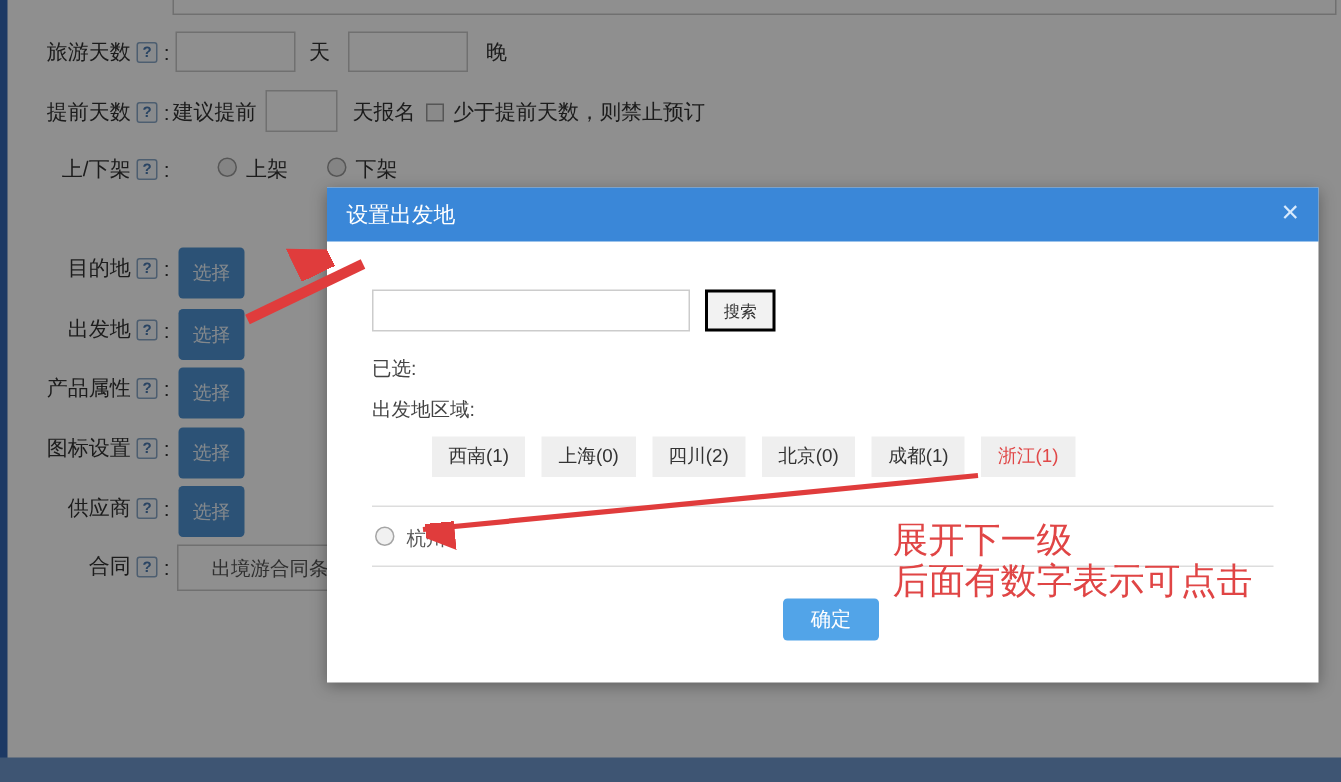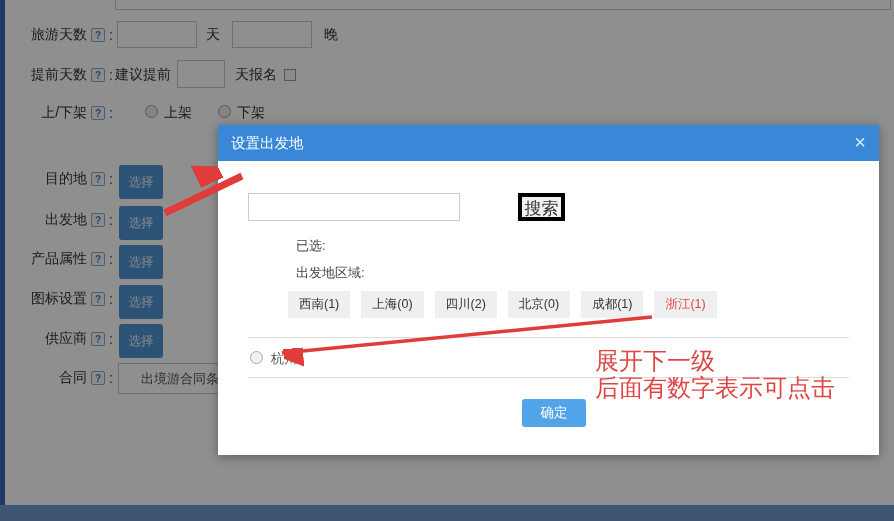--- a/index.html
+++ b/index.html
@@ -35,22 +35,22 @@
   
   .modal { position:absolute; left:218px; top:125px; width:661px; height:330px; background:#fff;
            z-index:20; box-shadow:0 2px 10px rgba(0,0,0,0.35); }
   .m-header { position:absolute; left:0; top:0; width:100%; height:36px; background:#3a87d8;padding-left:12px; }
   .m-title { position:absolute; left:13px; top:9px; color:#fff; font-size:14.5px; }
   .m-close { position:absolute; right:13px; top:4px; color:#d9eafc; font-size:20px; line-height:26px;
              cursor:pointer; }
   .m-search-input { position:absolute; left:30px; top:68px; width:212px; height:28px; border:1px solid #ccc;
                     font-size:13px; padding:0 6px; }
   .m-search-btn { position:absolute; left:252px; top:68px; width:47px; height:28px; background:#f2f2f2;
-                  border:4px solid #000000; font-size:17px; color:#333;margin-left:48px; }
-  .m-text { position:absolute; font-size:13px; color:#444;margin-left:48px; }
+                  border:2px solid #000000; font-size:11px; color:#333; }
+  .m-text { position:absolute; font-size:13px; color:#444; }
   .m-regions { position:absolute; left:30px; top:166px; display:flex; gap:11px;padding-left:40px; }
   .region-btn { height:27px; padding:0 11px; background:#efefef; border:none; font-size:12.5px;
                 color:#333; line-height:27px; }
   .region-btn.red { color:#e04848; }
   .m-divider { position:absolute; left:30px; width:601px; height:1px; background:#ddd; }
   .m-radio { position:absolute; left:32px; top:226px; width:13px; height:13px; border-radius:50%;
              border:1px solid #a5a5a5; background:#f1f1f1; }
   .m-radio-label { position:absolute; left:53px; top:225px; font-size:13px; color:#555; }
   .m-confirm { position:absolute; left:304px; top:274px; width:64px; height:28px; background:#52a4e8;
                color:#fff; border:none; border-radius:3px; font-size:13.5px; }
@@ -79,20 +79,21 @@
 
   <div class="abs flabel" style="top:66px;left:0">
     <span>提前天数</span>
     <span class="help">?</span>
     <span>:</span>
   </div>
   <span class="abs btxt" style="left:115px;top:66px">建议提前</span>
   <input class="abs inp" style="left: 177px; top: 60px; width: 48px; height: 28px;">
   <span class="abs btxt" style="left:235px;top:66px">天报名</span>
   <span class="abs cbox" style="left:284px;top:69px"></span>
+  <span class="abs btxt" style="left:302px;top:66px">少于提前天数，则禁止预订</span>
 
   <div class="abs flabel" style="top:104px;left:0">
     <span>上/下架</span>
     <span class="help">?</span>
     <span>:</span>
   </div>
   <span class="abs radio" style="left:145px;top:105px"></span>
   <span class="abs btxt" style="left:164px;top:104px">上架</span>
   <span class="abs radio" style="left:218px;top:105px"></span>
   <span class="abs btxt" style="left:237px;top:104px">下架</span>

